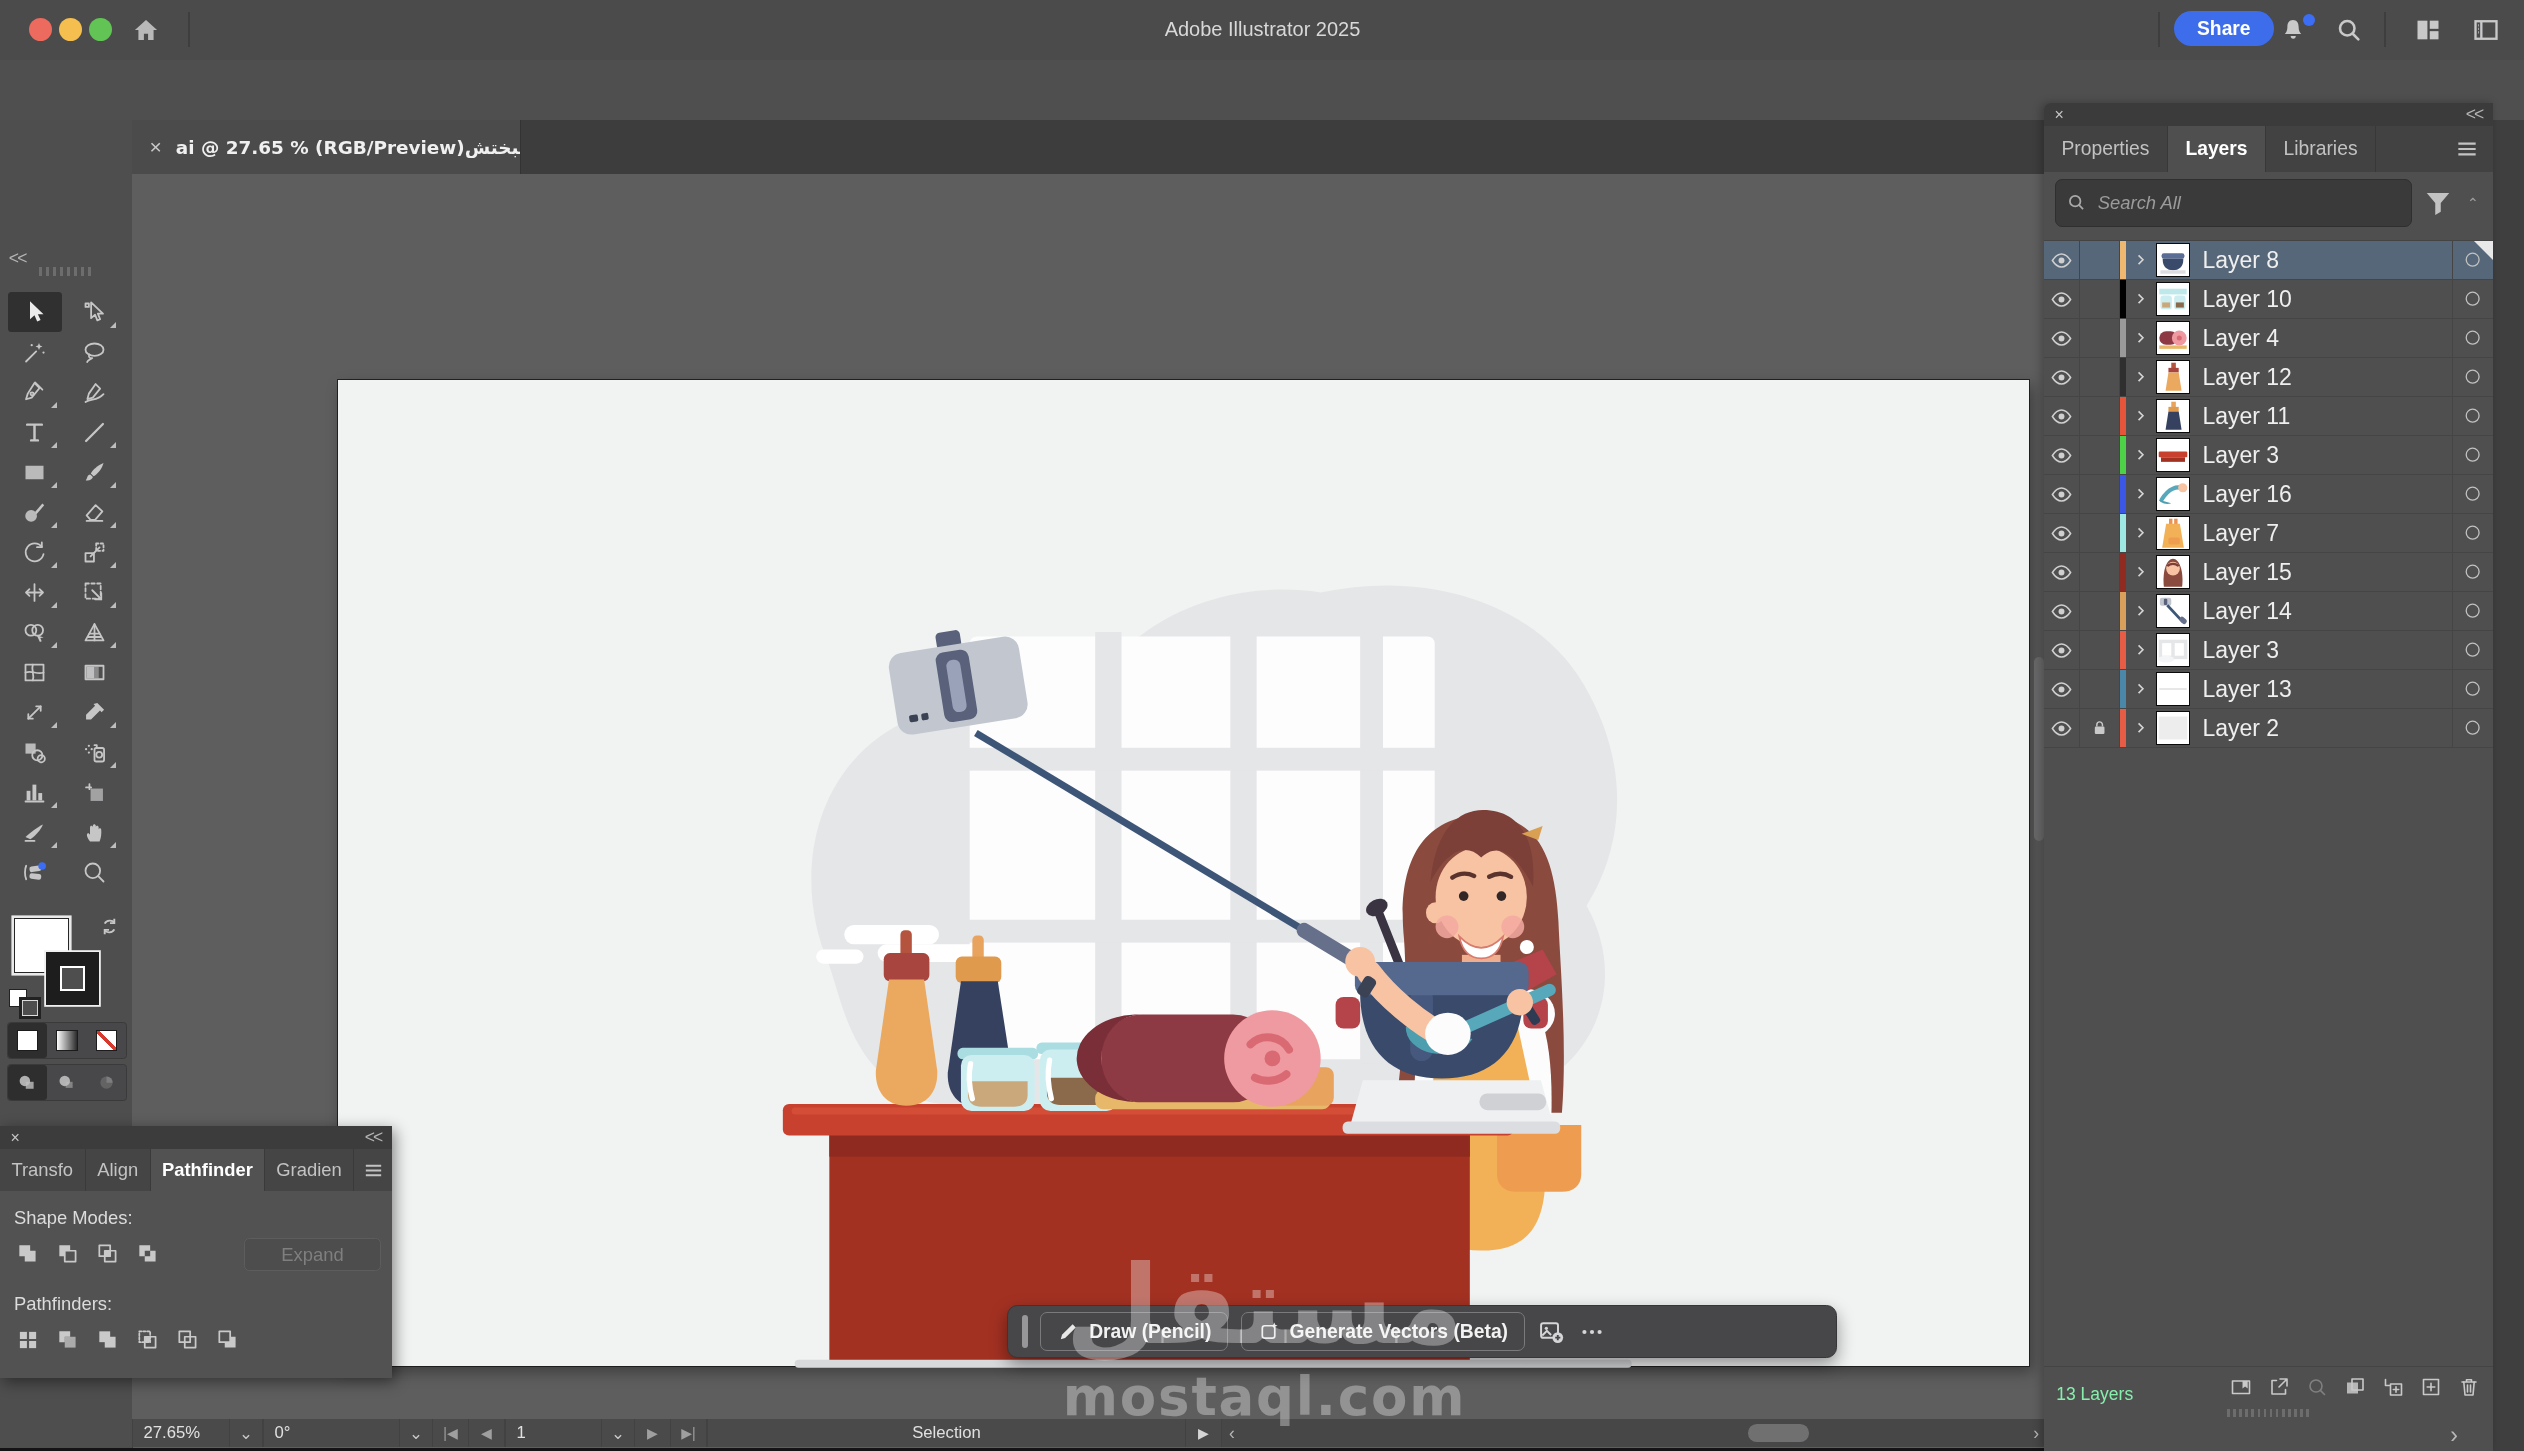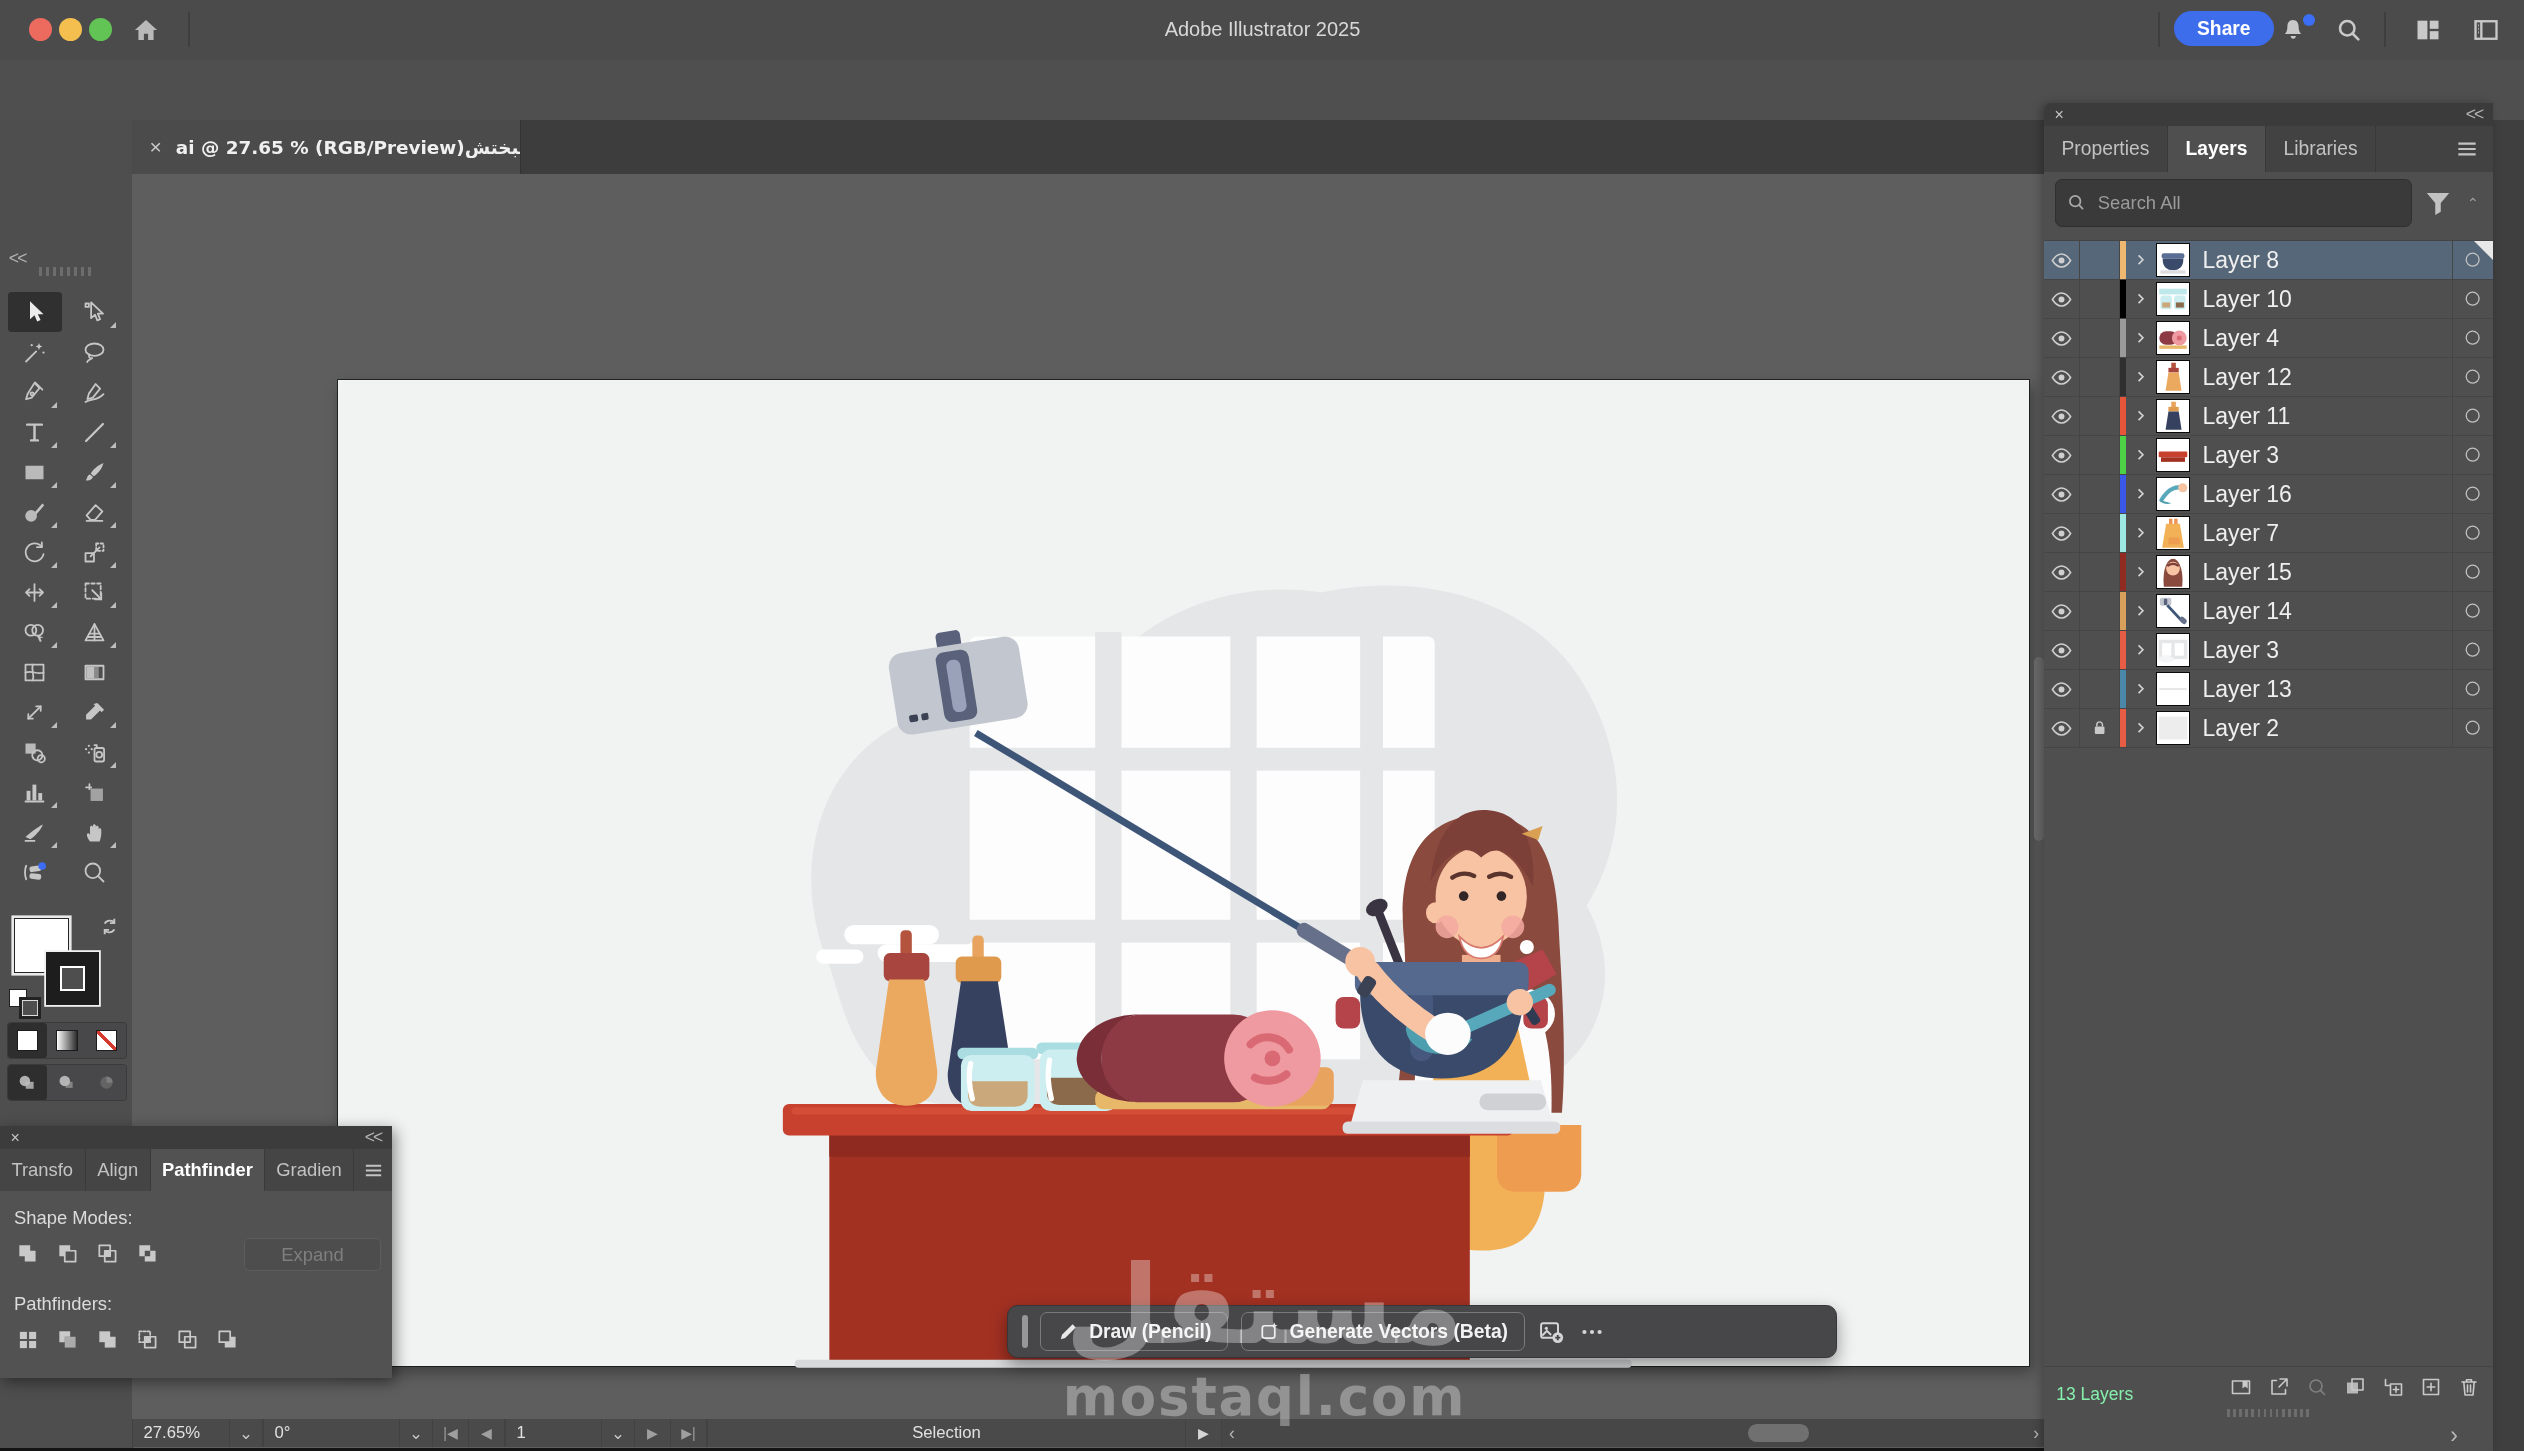--- a/index.html
+++ b/index.html
@@ -116,21 +116,21 @@
   
   #dock{left:2044px;top:103px;width:449px;height:1348px;background:#4f4f50;display:flex;flex-direction:column;border-radius:7px 0 0 0;box-shadow:-2.6px 0 8.8px rgba(0,0,0,.25);}
   #dock-head{height:23px;background:#3b3b3c;border-radius:7px 0 0 0;display:flex;align-items:center;justify-content:space-between;padding:0 10.5px;color:#c5c5c5;font-size:16px;}
   #dock-tabs{height:46px;background:#424243;display:flex;align-items:stretch;}
   .dock-tab{display:flex;align-items:center;justify-content:center;padding:0 17.5px;font-size:19.3px;color:#c2c2c2;border-right:0.9px solid #383839;}
   .dock-tab.active{background:#4f4f50;color:#fff;font-weight:bold;}
   #dock-menu{margin-left:auto;width:53px;display:flex;align-items:center;justify-content:center;color:#c3c3c3;}
   #search-row{height:61px;display:flex;align-items:center;padding:0 10.5px;gap:10.5px;}
   #search-input-wrap{flex:1;height:46px;background:#3a3a3b;border:0.9px solid #2f2f30;border-radius:7px;display:flex;align-items:center;padding:0 10.5px;gap:8.8px;}
   #search-input-wrap .icn{width:21px;height:21px;color:#a9a9a9;flex:none;}
-  #search-input{background:transparent;border:none;outline:none;color:#d8d8d8;font-size:18.4px;width:100%;font-family:"Liberation Sans",sans-serif;}
+  #search-input{background:transparent;border:none;outline:none;color:#d8d8d8;font-style:italic;font-size:18.4px;width:100%;font-family:"Liberation Sans",sans-serif;}
   #search-input::placeholder{color:#9b9b9b;}
   #filter-ic{width:30px;height:30px;color:#c2c2c2;flex:none;}
   #gutter-up{width:19.3px;color:#9f9f9f;display:flex;justify-content:center;}
   #layers-list{border-top:0.9px solid #444445;margin-top:7px;}
   .layer-row{height:38px;display:flex;align-items:stretch;border-bottom:0.9px solid #454546;position:relative;font-size:23px;}
   .layer-row.selected{background:#566779;}
   .lr-eye{width:35px;display:flex;align-items:center;justify-content:center;border-right:0.9px solid #454546;color:#cfcfcf;}
   .lr-eye .icn{width:23px;height:23px;}
   .lr-lock{width:39px;display:flex;align-items:center;justify-content:center;border-right:0.9px solid #454546;color:#c9c9c9;}
   .lr-lock .icn{width:19.3px;height:19.3px;}

